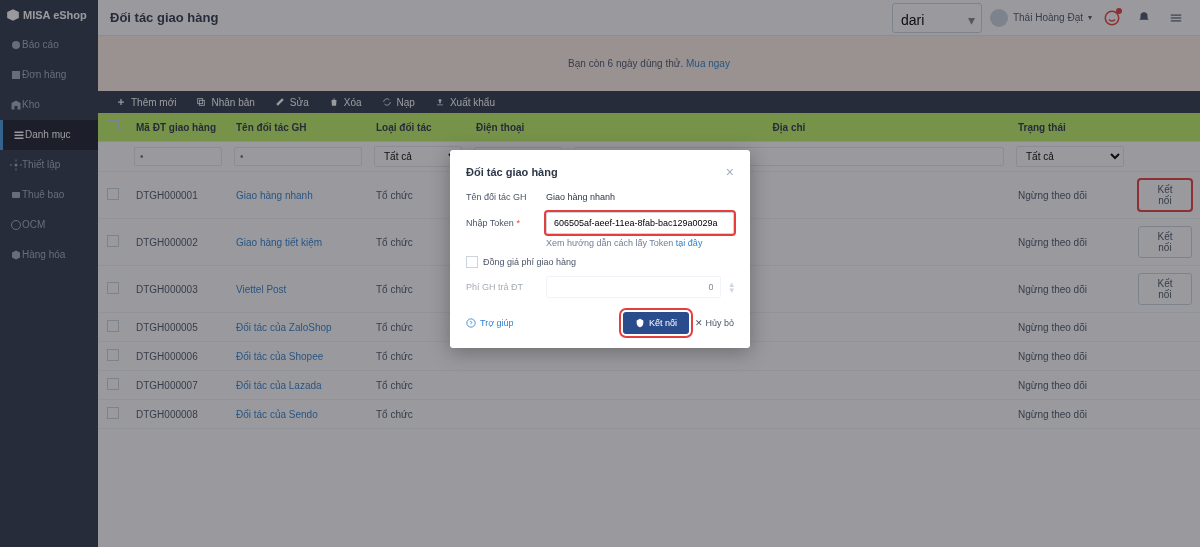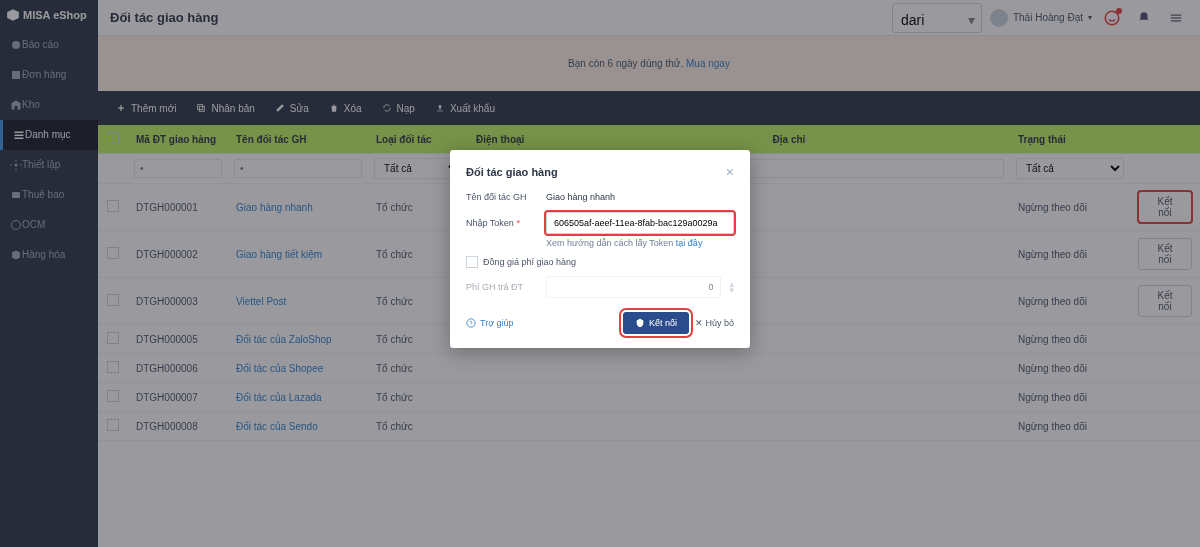--- a/index.html
+++ b/index.html
@@ -17,21 +17,21 @@
 .top-right{display:flex;align-items:center;gap:8px}
 .dropdown{border:1px solid #cbd5e0;border-radius:3px;padding:8px 20px 4px 8px;font-size:14px;background:#fff;position:relative;min-width:90px}
 .dropdown::after{content:"▾";position:absolute;right:6px;color:#888}
 .user-area{display:flex;align-items:center;gap:5px;font-size:10px;color:#4a5568}
 .avatar{width:18px;height:18px;border-radius:50%;background:#cbd5e0}
 .icon-btn{width:24px;height:24px;display:flex;align-items:center;justify-content:center;cursor:pointer;color:#4a5568;position:relative}
 .icon-btn.red{color:#e53e3e}
 .badge-dot{position:absolute;top:2px;right:2px;width:6px;height:6px;background:#e53e3e;border-radius:50%}
 .trial-banner{background:#fdf1e6;color:#4a5568;text-align:center;font-size:10px;padding:22px}
 .trial-banner a{color:#3182ce;text-decoration:none}
-.toolbar{background:#2d3748;display:flex;align-items:center;padding:0 8px;height:34px}
+.toolbar{background:#2d3748;display:flex;align-items:center;padding:0 8px;height:22px}
 .tb-btn{display:flex;align-items:center;gap:5px;color:#fff;font-size:10px;padding:6px 10px;cursor:pointer}
 .tb-btn svg{width:10px;height:10px}
 .table-wrap{flex:1;overflow:auto;background:#fff}
 table{width:100%;border-collapse:collapse;font-size:10px}
 th{background:#bef264;padding:7px 8px;text-align:left;font-weight:bold;color:#2d3748;border-bottom:1px solid #e2e8f0}
 td{padding:7px 8px;border-bottom:1px solid #edf2f7;color:#4a5568}
 .filter-row td{padding:4px 6px;background:#fff}
 .filter-input{width:100%;border:1px solid #e2e8f0;padding:3px 5px;font-size:10px;border-radius:2px}
 .filter-select{width:100%;border:1px solid #e2e8f0;padding:3px 5px;font-size:10px;border-radius:2px;background:#fff}
 .link{color:#3182ce;cursor:pointer}

